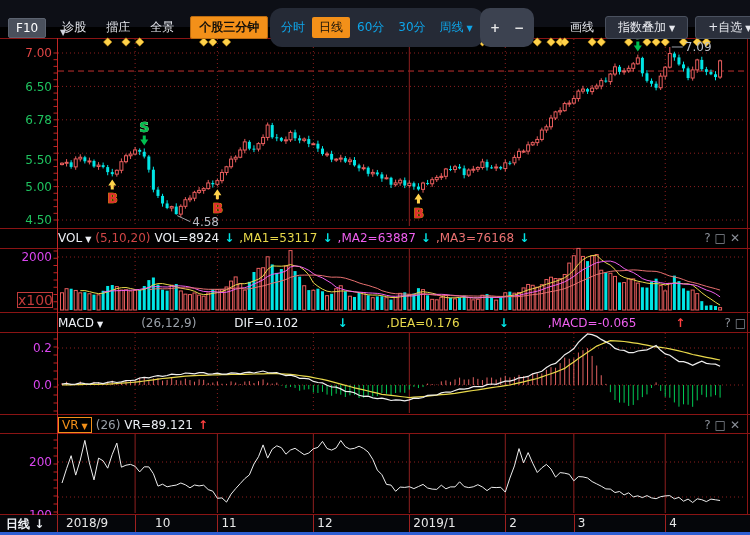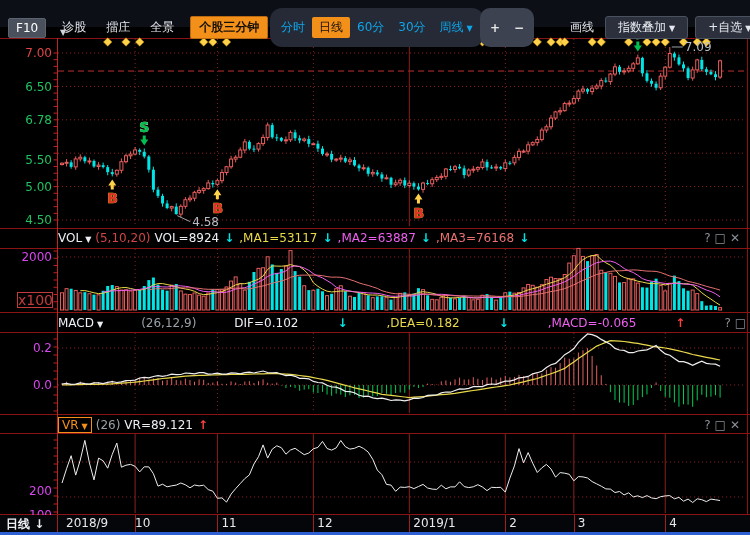--- a/index.html
+++ b/index.html
@@ -866,50 +866,50 @@
   <span class="axlbl dred" style="left:2px;top:251px;">2000</span>
   <div id="x100box">x100</div>
 
   <div class="pane-header" style="top:314px;gap:38px;">
     <span class="ph-title">
       <span>MACD</span><span class="caret">▼</span>
     </span>
     <span class="gray">(26,12,9)</span>
     <span class="white">DIF=0.102</span>
     <span class="arr cyan">↓</span>
-    <span class="yellow">,DEA=0.182</span>
+    <span class="yellow">,DEA=0.176</span>
     <span class="arr cyan">↓</span>
     <span class="magenta">,MACD=-0.065</span>
     <span class="arr red">↑</span>
     <span class="ph-btns"><span>?</span><span>□</span><span>✕</span></span>
   </div>
   <span class="axlbl dred" style="left:2px;top:342px;">0.2</span>
   <span class="axlbl dred" style="left:2px;top:379px;">0.0</span>
 
   <div class="pane-header" style="top:416px;">
     <span class="ph-title orange-box">
       <span>VR</span><span class="caret">▼</span>
     </span>
     <span class="gray">(26)</span>
     <span class="white">VR=89.121</span>
     <span class="arr red">↑</span>
     <span class="ph-btns"><span>?</span><span>□</span><span>✕</span></span>
   </div>
-  <span class="axlbl dred" style="left:2px;top:456px;margin-top:29px;">200</span>
+  <span class="axlbl dred" style="left:2px;top:456px;">200</span>
   <span class="axlbl dred" style="left:2px;top:491px;margin-top:18px;">100</span>
 
   <div id="status-bar">
     <span id="period-cell">
       <span>日线</span><span> ↓</span>
     </span>
     <div id="date-cells">
         <div class="date-sep" style="left: 57px;"></div>
         <span class="date-label" style="left: 66px;">2018/9</span>
         <div class="date-sep" style="left: 135.12px;"></div>
-        <span class="date-label" style="left: 135px;">10</span>
+        <span class="date-label" style="left: 155px;">10</span>
         <div class="date-sep" style="left: 217.38px;"></div>
         <span class="date-label" style="left: 221.38px;">11</span>
         <div class="date-sep" style="left: 313.35px;"></div>
         <span class="date-label" style="left: 317.35px;">12</span>
         <div class="date-sep" style="left: 409.32px;"></div>
         <span class="date-label" style="left: 413.32px;">2019/1</span>
         <div class="date-sep" style="left: 505.29px;"></div>
         <span class="date-label" style="left: 509.29px;">2</span>
         <div class="date-sep" style="left: 573.84px;"></div>
         <span class="date-label" style="left: 577.84px;">3</span>

